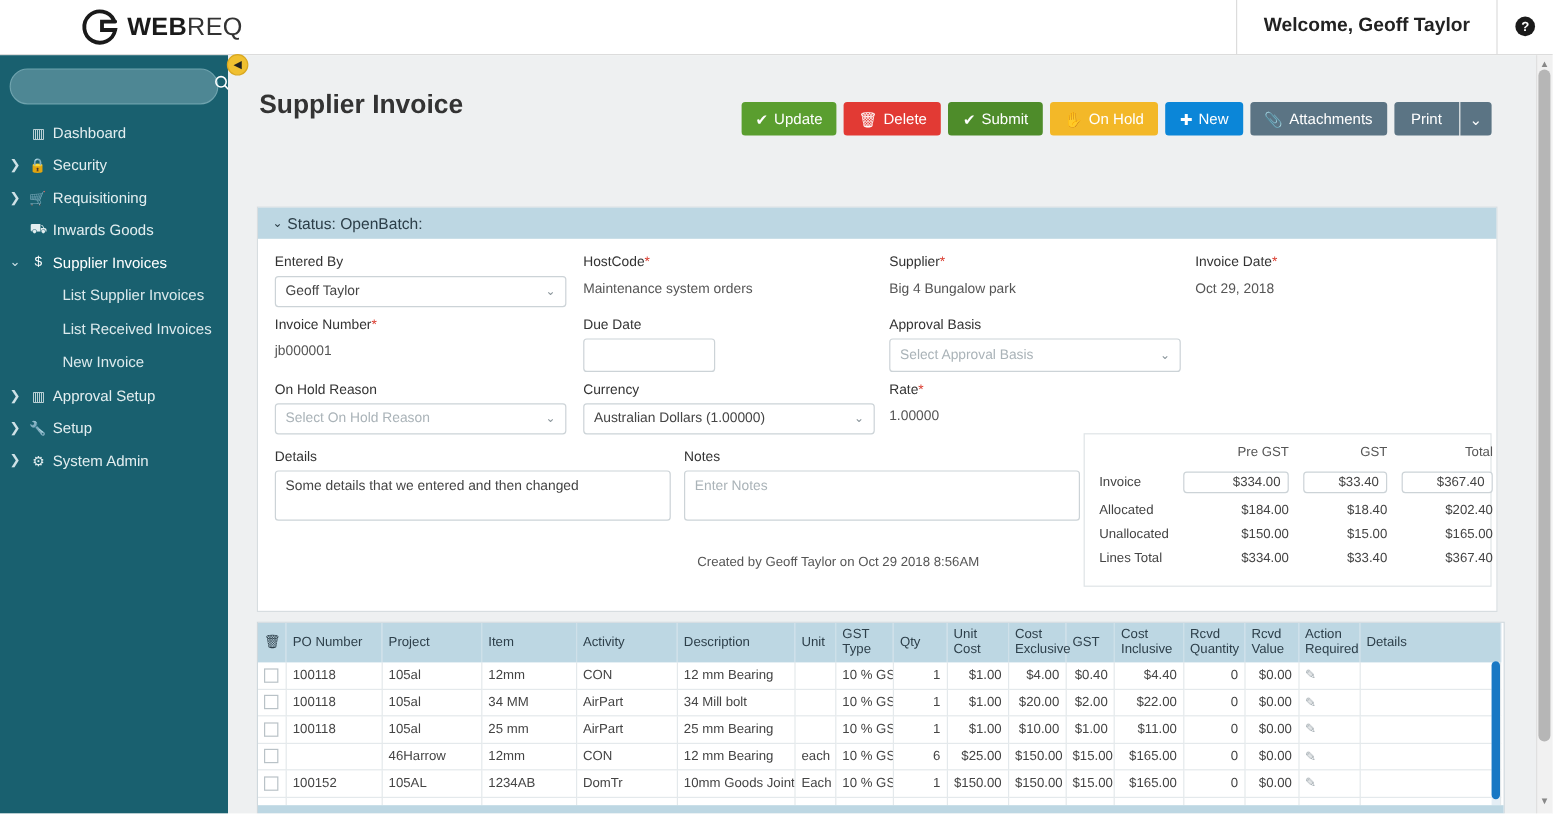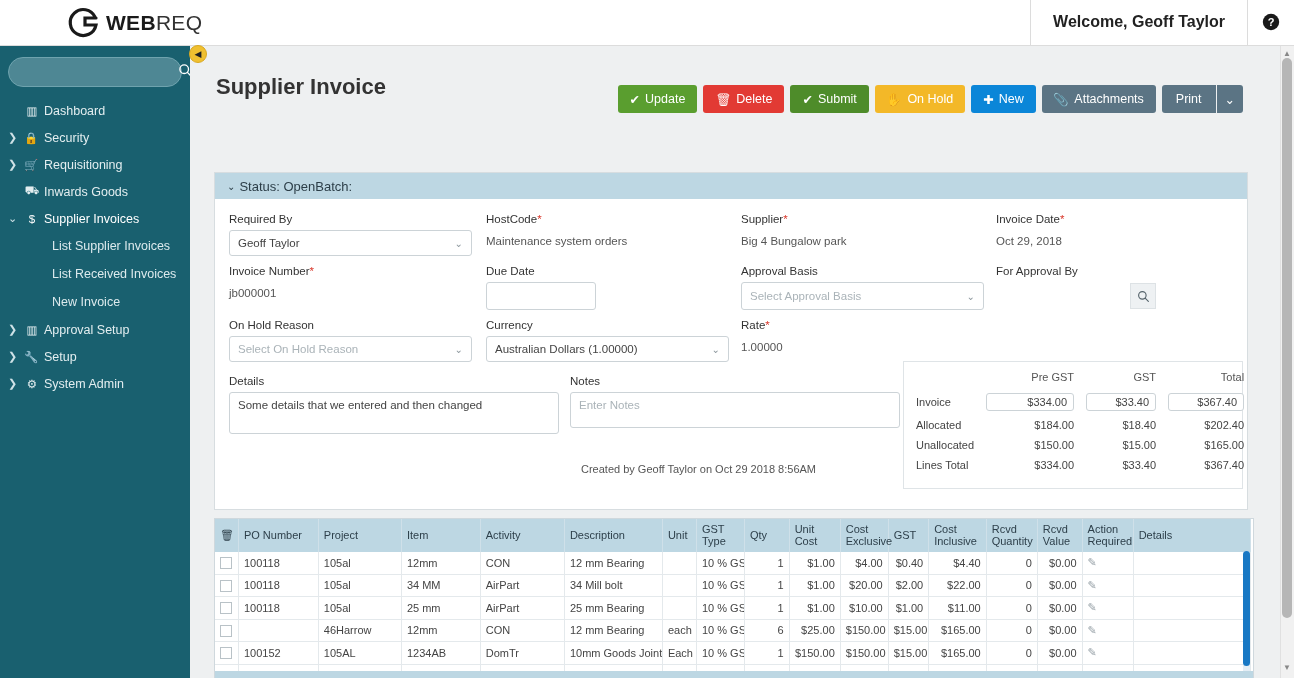--- a/index.html
+++ b/index.html
@@ -366,21 +366,21 @@
 
         <div class="status-bar">
           <span class="caret">⌄</span>
           <span>Status: Open</span>
           <span class="status-batch">Batch:</span>
         </div>
 
         <div class="form-grid">
 
           <div class="fld" style="left:14px; top:14px; width:243px;">
-            <div class="fld-label">Required By</div>
+            <div class="fld-label">Entered By</div>
             <div class="select-ctl">
               <span class="val">Geoff Taylor</span>
               <span class="chev">⌄</span>
             </div>
           </div>
 
           <div class="fld" style="left:271px; top:14px; width:243px;">
             <div class="fld-label"><span>HostCode</span><span class="req">*</span></div>
             <div class="fld-static" style="padding-top:5px;">Maintenance system orders</div>
           </div>
@@ -408,32 +408,20 @@
           </div>
 
           <div class="fld" style="left:526px; top:66px; width:243px;">
             <div class="fld-label">Approval Basis</div>
             <div class="select-ctl" style="height:28px;">
               <span class="ph">Select Approval Basis</span>
               <span class="chev">⌄</span>
             </div>
           </div>
 
-          <div class="fld" style="left:781px; top:66px; width:160px;">
-            <div class="fld-label">For Approval By</div>
-            <div style="display:flex; align-items:center; height:28px;">
-              <span style="flex:1;"></span>
-              <span class="search-icon-btn">
-                <svg width="13" height="13" viewBox="0 0 16 16">
-                  <circle cx="6.6" cy="6.6" r="4.6" fill="none" stroke="#55636b" stroke-width="1.4"></circle>
-                  <line x1="10" y1="10" x2="14" y2="14" stroke="#55636b" stroke-width="1.4" stroke-linecap="round"></line>
-                </svg>
-              </span>
-            </div>
-          </div>
 
           <div class="fld" style="left:14px; top:120px; width:243px;">
             <div class="fld-label">On Hold Reason</div>
             <div class="select-ctl">
               <span class="ph">Select On Hold Reason</span>
               <span class="chev">⌄</span>
             </div>
           </div>
 
           <div class="fld" style="left:271px; top:120px; width:243px;">
@@ -451,21 +439,21 @@
 
           <div class="fld" style="left:14px; top:176px; width:330px;">
             <div class="fld-label">Details</div>
             <div style="height:42px;">
               <textarea class="ta-ctl" style="">Some details that we entered and then changed</textarea>
             </div>
           </div>
 
           <div class="fld" style="left:355px; top:176px; width:330px;">
             <div class="fld-label">Notes</div>
-            <div style="height:36px;">
+            <div style="height:42px;">
               <textarea class="ta-ctl" placeholder="Enter Notes" style=""></textarea>
             </div>
           </div>
 
           <div class="created-note">Created by Geoff Taylor on Oct 29 2018 8:56AM</div>
         </div>
 
         <div class="totals">
           <table>
             <thead>

